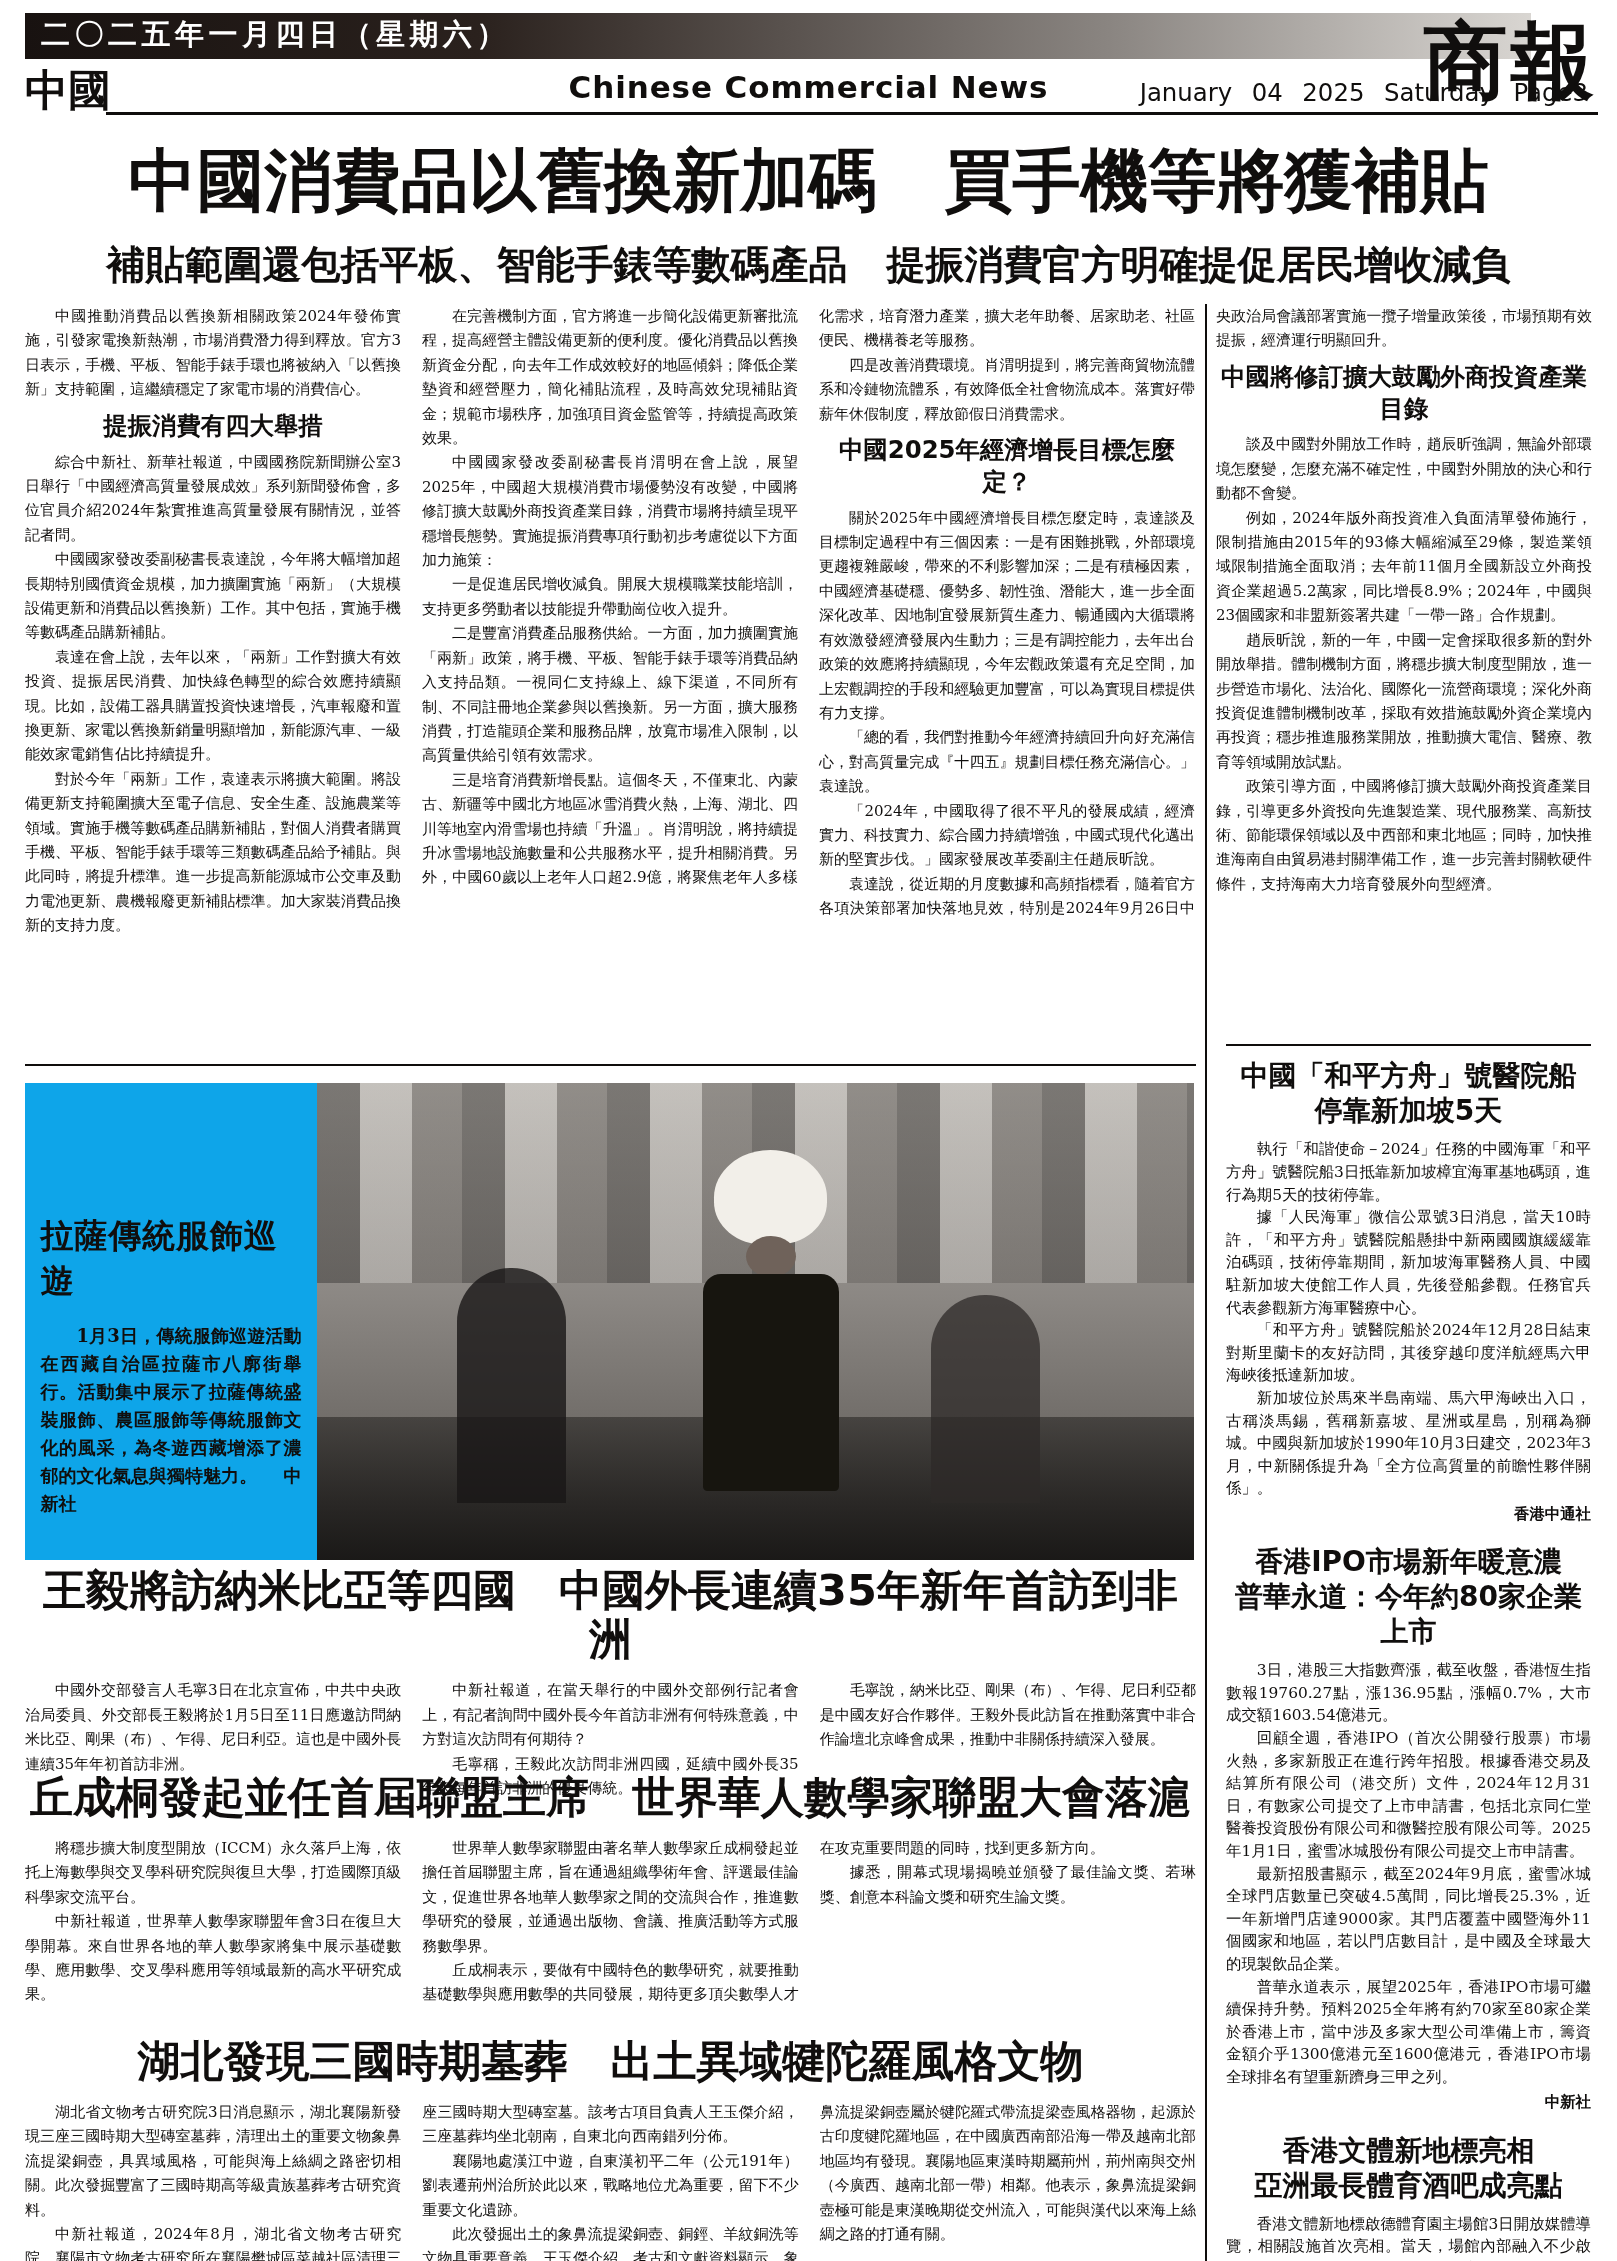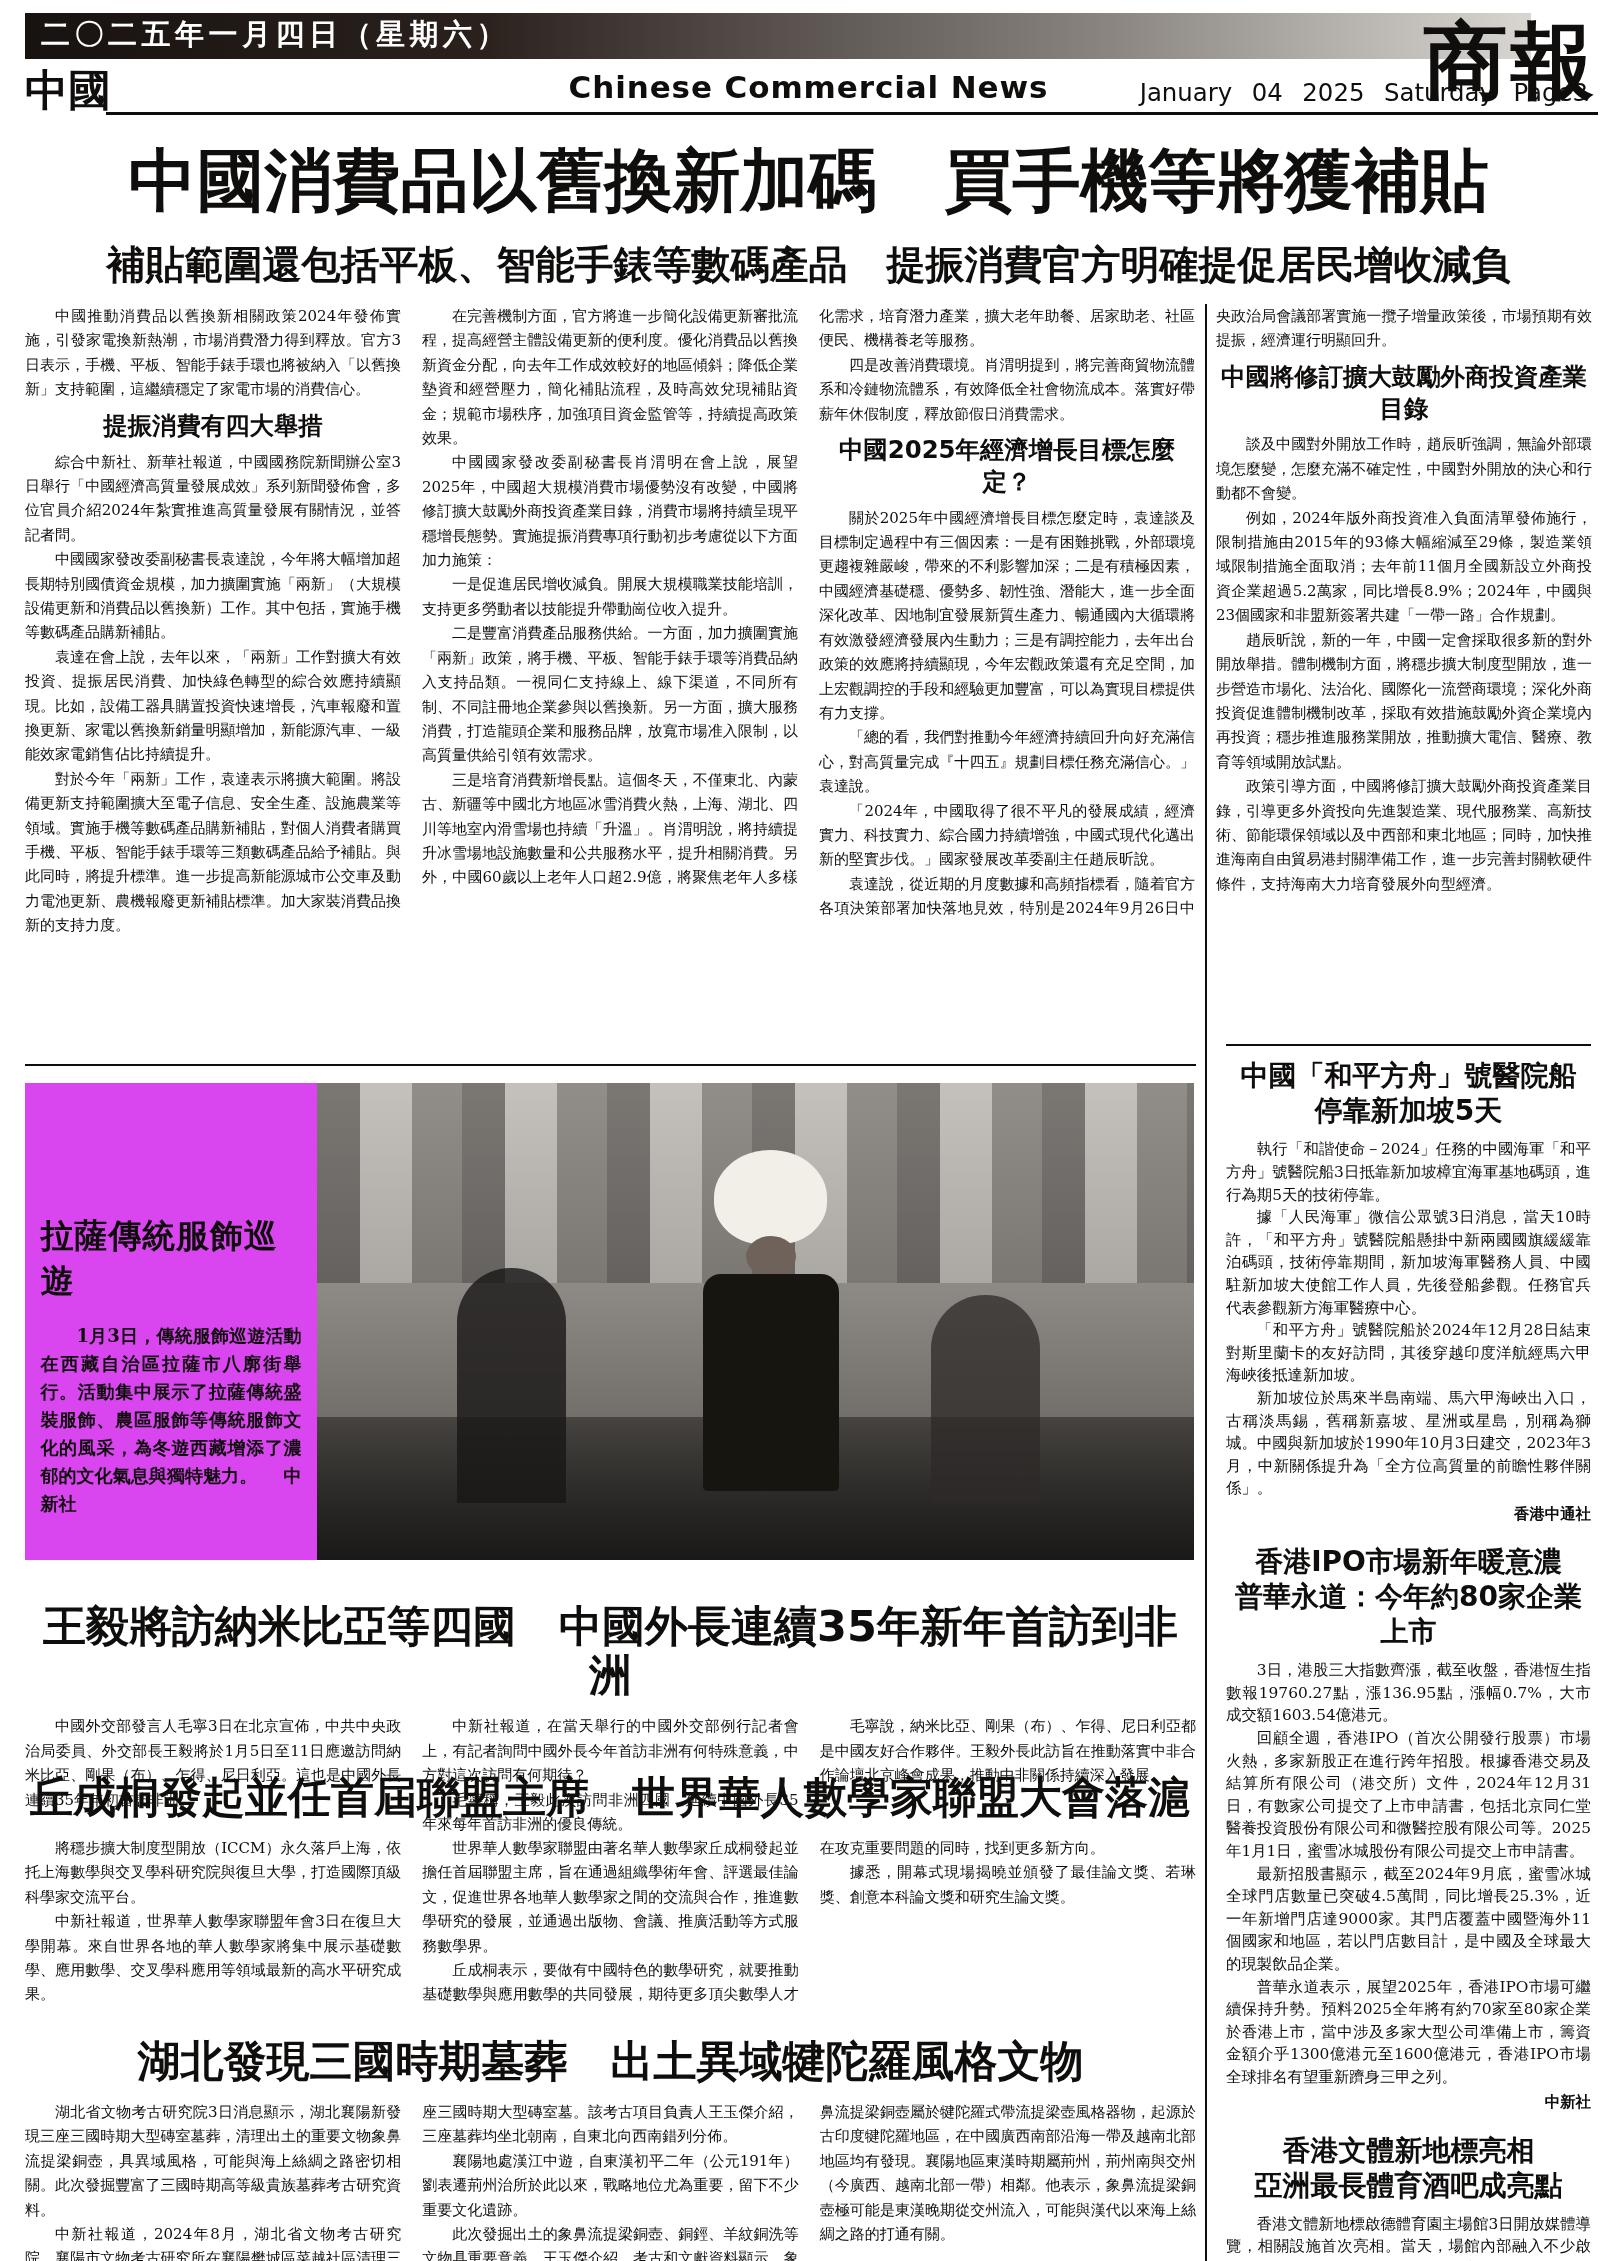--- a/index.html
+++ b/index.html
@@ -32,21 +32,21 @@
   .crosshead{font-family:"DejaVu Sans","Liberation Sans",sans-serif;font-weight:700;text-align:center;
              font-size:24.4px;line-height:1.3;margin:8.1px 0;text-indent:0;}
   .byline{margin:2.7px 0 0;text-align:right;font-weight:700;font-size:16.3px;line-height:24.4px;text-indent:0;}
 
   .lead-body{position:absolute;left:25px;top:304px;width:1567px;height:751px;overflow:hidden;
              column-count:4;column-gap:21px;}
 
   .rule-under-lead{position:absolute;left:25px;top:1064px;width:1171px;height:2.3px;background:#0f0d0c;}
 
   
-  .caption-box{position:absolute;left:25px;top:1083px;width:292px;height:477px;background:#d946ef;
+  .caption-box{position:absolute;left:25px;top:1083px;width:292px;height:477px;background:#0ea5e9;
                box-sizing:border-box;padding:131px 15.4px 0 15.4px;}
   .caption-title{font-family:"DejaVu Sans","Liberation Sans",sans-serif;font-weight:900;font-size:33px;
                letter-spacing:0.9px;margin-bottom:18px;}
   .caption-text{margin:0;font-size:18px;line-height:28px;font-weight:700;text-align:justify;text-indent:2em;}
   .caption-credit{margin-left:20px;font-weight:700;}
 
   .photo{position:absolute;left:317px;top:1083px;width:877px;height:477px;margin:0;overflow:hidden;
          background:linear-gradient(180deg,#b2aea9 0%,#8b8783 45%,#55514d 100%);}
   .ph-buildings{position:absolute;left:0;top:0;right:0;height:42%;
          background:repeating-linear-gradient(90deg,rgba(40,38,36,.40) 0 43px,rgba(238,236,232,.30) 43px 95px,rgba(92,88,84,.38) 95px 145px);}
@@ -58,21 +58,21 @@
   .ph-figure{position:absolute;left:44%;top:14%;width:136px;height:344px;}
   .ph-hat{width:113px;height:95px;margin:0 auto;background:#f2efe9;border-radius:50% 50% 45% 45%;}
   .ph-face{width:50px;height:41px;margin:-9px auto 0;background:#6f625a;border-radius:50%;}
   .ph-robe{width:136px;height:217px;margin:-2.7px auto 0;background:#17150f;border-radius:18px 18px 4.5px 4.5px;}
 
   
   .band{position:absolute;left:25px;width:1171px;}
   .band-headline{margin:0;text-align:center;font-family:"DejaVu Sans","Liberation Sans",sans-serif;
                  font-weight:900;font-size:43px;line-height:1.15;}
   .band-body{margin-top:13.6px;column-count:3;column-gap:21px;overflow:hidden;}
-  .wangyi{top:1602px;} .wangyi .band-body{height:132px;}
+  .wangyi{top:1566px;} .wangyi .band-body{height:132px;}
   .qiu{top:1773px;}    .qiu .band-body{height:181px;}
   .hubei{top:2037px;}  .hubei .band-body{height:190px;}
 
   
   .v-rule{position:absolute;left:1205px;top:304px;width:1.8px;height:2521px;background:#0f0d0c;}
   .right-strip{position:absolute;left:1226px;top:1044px;width:365px;height:1786px;overflow:hidden;}
   .right-rule{width:100%;height:1.8px;background:#0f0d0c;margin-bottom:12.7px;}
   .r-article{margin-bottom:19px;}
   .r-headline{margin:0 0 10px;text-align:center;font-family:"DejaVu Sans","Liberation Sans",sans-serif;
               font-weight:900;font-size:28px;line-height:1.25;}

